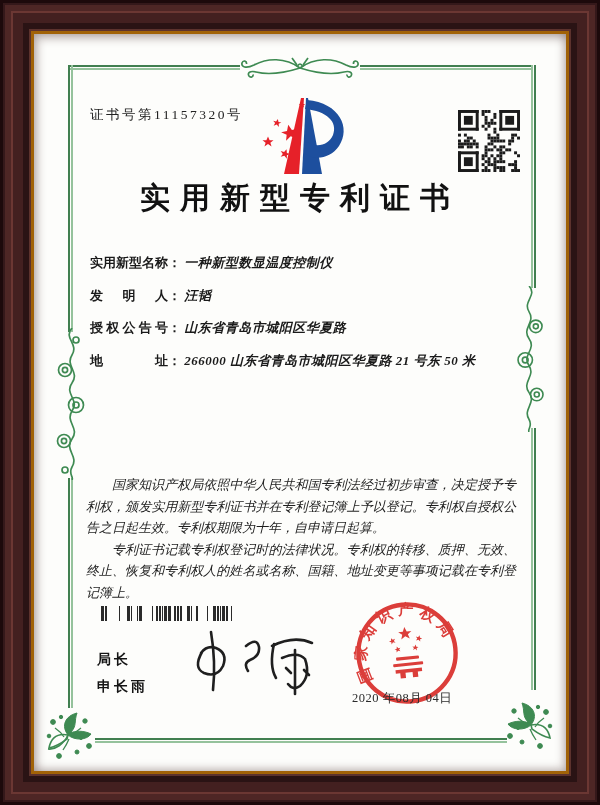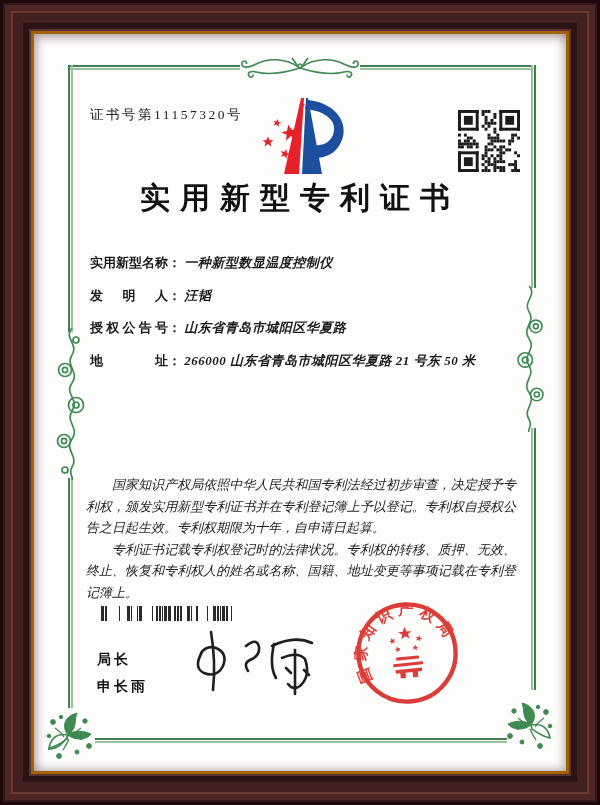--- a/index.html
+++ b/index.html
@@ -367,15 +367,16 @@
         <use href="#star" transform="translate(60,38) scale(0.75)"></use>
         <use href="#star" transform="translate(45,45) scale(0.38) rotate(-20)"></use>
         <use href="#star" transform="translate(75,45) scale(0.38) rotate(20)"></use>
         <use href="#star" transform="translate(50,55) scale(0.35) rotate(-12)"></use>
         <use href="#star" transform="translate(70,55) scale(0.35) rotate(12)"></use>
         <rect x="47" y="64" width="26" height="3.5" rx="1"></rect>
         <rect x="43" y="71" width="34" height="3.5" rx="1"></rect>
         <path d="M45,78 h30 v4 h-5 v6 h-6 v-6 h-8 v6 h-6 v-6 h-5 Z"></path>
       </g>
     </svg>
+    <div class="sealdate">2020 年08月 04日</div>
 
   </div>
 </div>
 
 </body></html>

